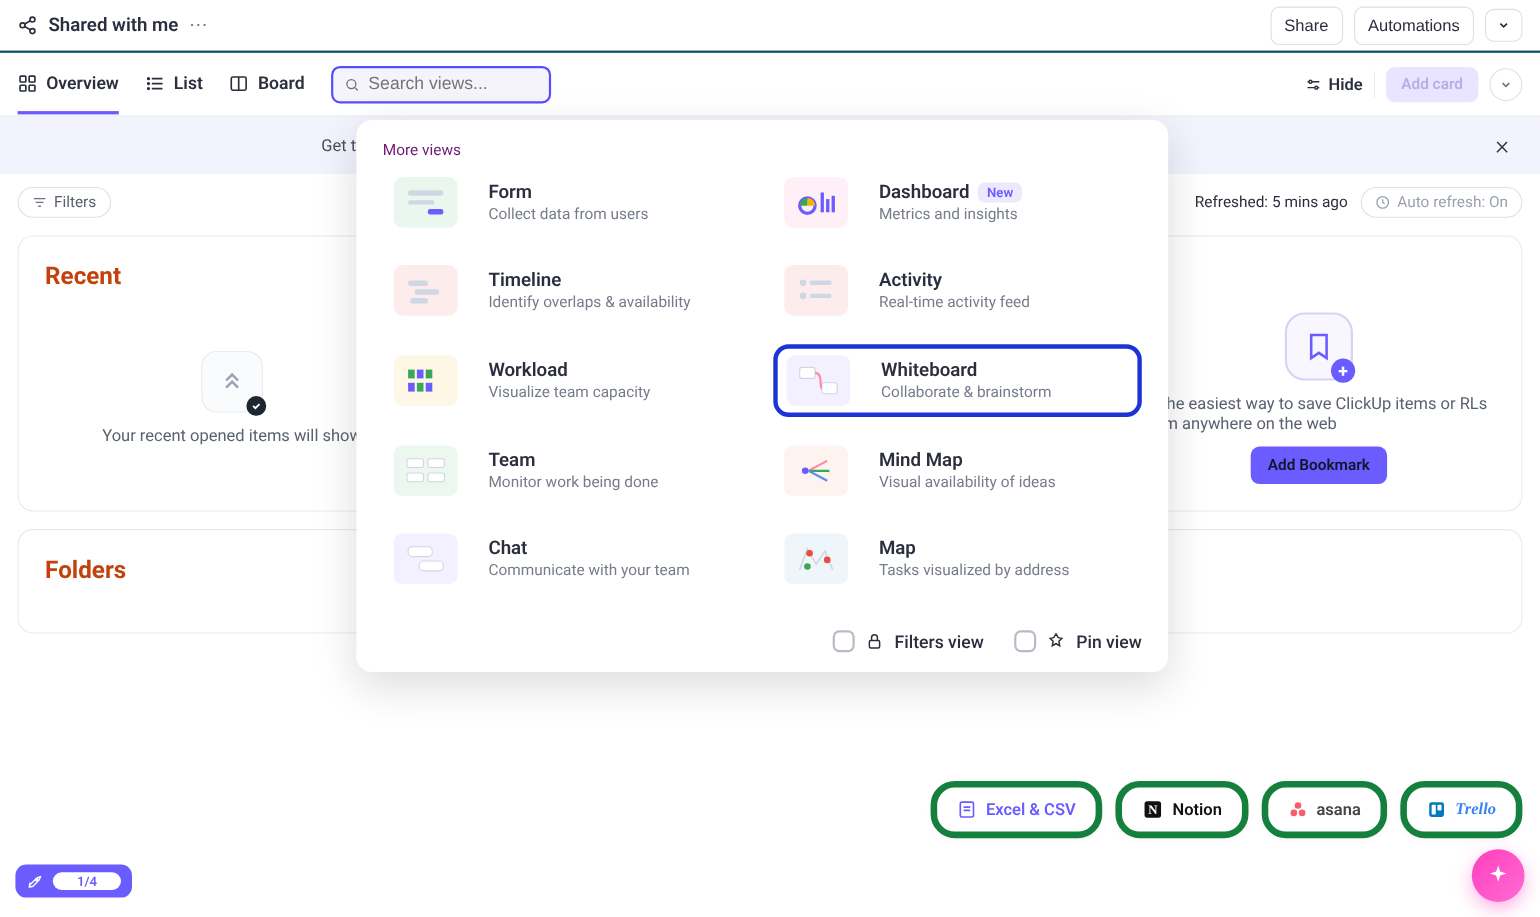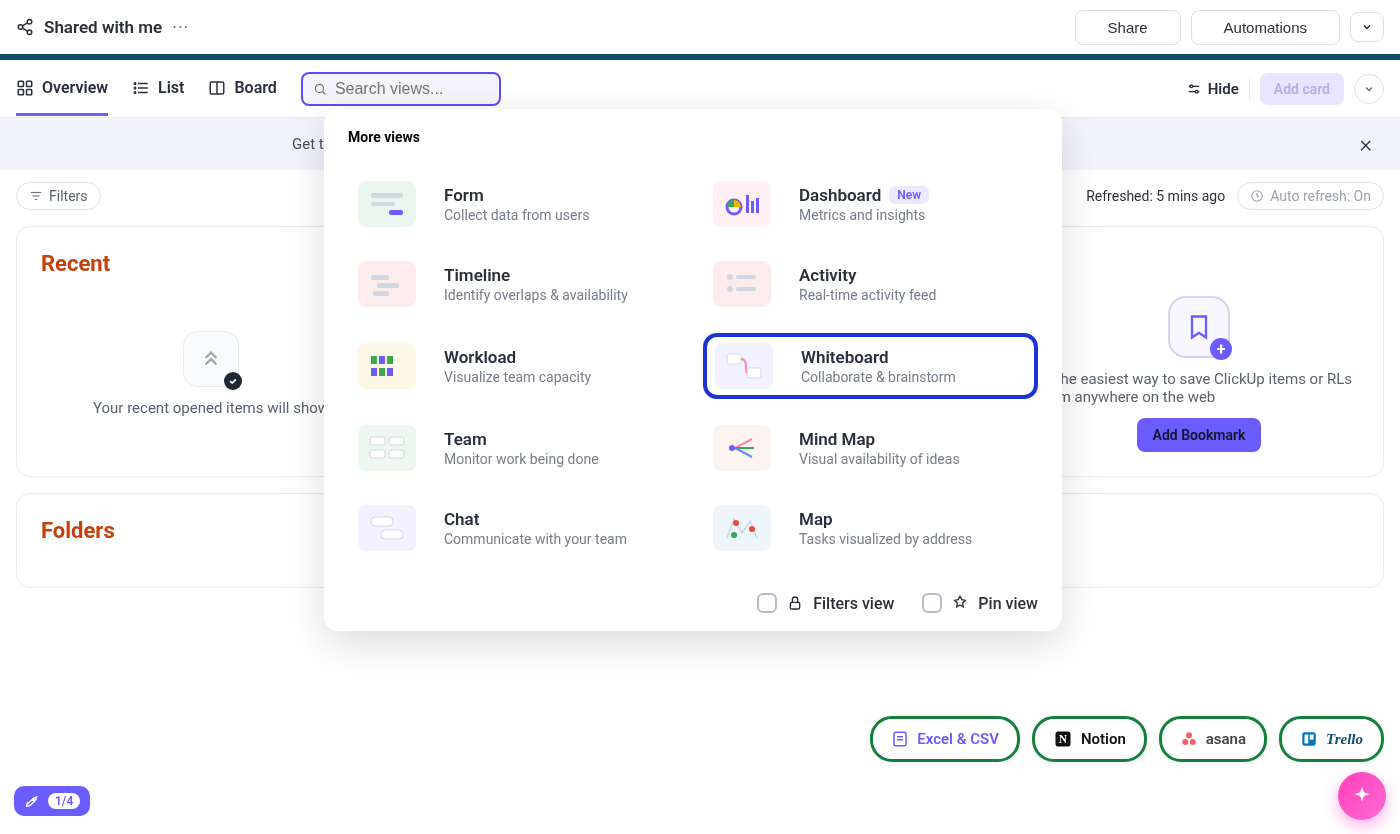--- a/index.html
+++ b/index.html
@@ -1,25 +1,25 @@
 <!DOCTYPE html>
 <html><head>
 <meta charset="utf-8">
 <style>
   * { box-sizing: border-box; margin: 0; padding: 0; }
   body { font-family: -apple-system, BlinkMacSystemFont, "Segoe UI", Roboto, Helvetica, Arial, sans-serif; background: #fff; color: #1f2633; width: 1400px; height: 834px; overflow: hidden; position: relative; }
   
   
-  .topbar { display: flex; align-items: center; justify-content: space-between; height: 60px; padding: 0 16px; border-bottom: 6px solid #0c4a6e; }
+  .topbar { display: flex; align-items: center; justify-content: space-between; height: 48px; padding: 0 16px; border-bottom: 2px solid #0c4a6e; }
   .topbar-left { display: flex; align-items: center; gap: 10px; }
   .share-icon { width: 18px; height: 18px; display: flex; align-items: center; justify-content: center; }
   .title { font-size: 17px; font-weight: 600; color: #2b2e3d; }
   .dots { color: #6b7280; font-size: 18px; letter-spacing: 1px; cursor: pointer; }
   .topbar-right { display: flex; align-items: center; gap: 10px; }
-  .btn { border: 1px solid #dce0e6; background: #fff; border-radius: 8px; padding: 8px 32px; font-size: 15px; font-weight: 500; color: #2b2e3d; cursor: pointer; display: flex; align-items: center; gap: 6px; }
+  .btn { border: 1px solid #dce0e6; background: #fff; border-radius: 8px; padding: 8px 12px; font-size: 15px; font-weight: 500; color: #2b2e3d; cursor: pointer; display: flex; align-items: center; gap: 6px; }
   .btn.small-icon { padding: 8px 10px; }
   
   
   .tabsbar { display: flex; align-items: center; justify-content: space-between; height: 58px; padding: 0 16px; border-bottom: 1px solid #e8eaed; }
   .tabs-left { display: flex; align-items: center; gap: 24px; }
   .tab { display: flex; align-items: center; gap: 8px; font-size: 16px; font-weight: 600; color: #2b2e3d; cursor: pointer; padding: 16px 0; border-bottom: 3px solid transparent; margin-bottom: -1px; }
   .tab.active { border-bottom-color: #6b5cff; color: #2b2e3d; }
   .tab-icon { width: 18px; height: 18px; display: flex; align-items: center; justify-content: center; }
   .search-wrap { position: relative; display: flex; align-items: center; background: #f5f4fb; border: 2px solid #5b4bff; border-radius: 8px; padding: 6px 10px; gap: 8px; width: 200px; }
   .search-wrap input { border: none; background: transparent; outline: none; font-size: 16px; color: #2b2e3d; width: 100%; }
@@ -48,40 +48,40 @@
   .empty-col { flex: 1; display: flex; flex-direction: column; align-items: center; gap: 12px; text-align: center; }
   .empty-icon-box { width: 56px; height: 56px; border-radius: 14px; background: #fafbfc; border: 1px solid #e8eaed; display: flex; align-items: center; justify-content: center; position: relative; }
   .check-badge { width: 18px; height: 18px; border-radius: 50%; background: #1f2633; position: absolute; bottom: -4px; right: -4px; display: flex; align-items: center; justify-content: center; color: #fff; }
   .empty-text { color: #5a6170; font-size: 15px; }
   .bookmark-hero { width: 62px; height: 62px; border: 2px solid #d6d3f5; border-radius: 18px; background: #f8f7ff; display: flex; align-items: center; justify-content: center; position: relative; }
   .plus-badge { width: 22px; height: 22px; border-radius: 50%; background: #6b5cff; position: absolute; bottom: -4px; right: -4px; display: flex; align-items: center; justify-content: center; color: #fff; font-weight: 700; }
   .add-bookmark-btn { background: #6b5cff; color: #0f172a; border-radius: 8px; padding: 9px 16px; font-size: 14px; font-weight: 600; cursor: pointer; }
   
   
   .dropdown-panel { position: absolute; top: 109px; left: 324px; width: 738px; background: #fff; border-radius: 14px; box-shadow: 0 12px 40px rgba(0,0,0,0.14); padding: 20px 24px 18px; z-index: 50; }
-  .dropdown-heading { font-size: 14px; color: #000000; margin-bottom: 28px; font-weight: 700; }
+  .dropdown-heading { font-size: 14px; color: #701a75; margin-bottom: 8px; font-weight: 400; }
   .views-grid { display: grid; grid-template-columns: 1fr 1fr; gap: 18px 20px; }
   .view-item { display: flex; align-items: center; gap: 28px; cursor: pointer; padding: 8px 10px; border-radius: 12px; }
   .view-item.highlighted { border: 4px solid #1c34d6; border-radius: 14px; padding: 6px 8px; }
   .view-thumb { width: 58px; height: 46px; border-radius: 8px; display: flex; align-items: center; justify-content: center; flex-shrink: 0; }
   .view-texts { display: flex; flex-direction: column; gap: 2px; }
   .view-title { font-size: 17px; font-weight: 600; color: #2b2e3d; display: flex; align-items: center; gap: 8px; }
   .badge-new { background: #ece9ff; color: #6b5cff; font-size: 12px; font-weight: 600; padding: 2px 8px; border-radius: 6px; }
   .view-desc { font-size: 14px; color: #767c8a; }
   .dropdown-footer { display: flex; align-items: center; justify-content: flex-end; gap: 28px; margin-top: 20px; padding-top: 14px; }
   .footer-opt { display: flex; align-items: center; gap: 10px; font-size: 16px; color: #2b2e3d; font-weight: 500; }
   .checkbox { width: 20px; height: 20px; border: 2px solid #b6bbc5; border-radius: 6px; }
   
   
   .integration-strip { position: absolute; bottom: 72px; right: 16px; display: flex; gap: 12px; }
-  .int-chip { border: 3px solid #15803d; border-radius: 22px; padding: 10px 18px; display: flex; align-items: center; gap: 8px; font-size: 15px; font-weight: 600; background: #fff; cursor: pointer; box-shadow: 0 2px 6px rgba(0,0,0,0.04); }
+  .int-chip { border: 6px solid #15803d; border-radius: 22px; padding: 10px 18px; display: flex; align-items: center; gap: 8px; font-size: 15px; font-weight: 600; background: #fff; cursor: pointer; box-shadow: 0 2px 6px rgba(0,0,0,0.04); }
   
   
   .onboard-pill { position: absolute; bottom: 18px; left: 14px; background: #6b5cff; color: #fff; border-radius: 10px; padding: 7px 10px; display: flex; align-items: center; gap: 8px; font-size: 13px; font-weight: 600; }
-  .pill-count { background: #fff; color: #6b5cff; border-radius: 10px; padding: 1px 7px; font-size: 12px; }
+  .pill-count { background: #fff; color: #6b5cff; border-radius: 10px; padding: 1px 22px; font-size: 12px; }
   
   
   .fab { position: absolute; bottom: 14px; right: 14px; width: 48px; height: 48px; border-radius: 50%; background: linear-gradient(135deg, #ff3fbf, #ff6bd2); display: flex; align-items: center; justify-content: center; color: #fff; cursor: pointer; box-shadow: 0 6px 16px rgba(255,63,191,0.4); }
   
   svg { display: block; }
 </style>
 </head>
 <body>
 
 <div class="topbar">
@@ -444,21 +444,21 @@
     <span>Notion</span>
   </div>
   <div class="int-chip" style="color:#444;">
     <svg width="18" height="18" viewBox="0 0 24 24">
         <circle cx="12" cy="7" r="4" fill="#f95d6a"></circle>
         <circle cx="7" cy="16" r="4" fill="#f95d6a"></circle>
         <circle cx="17" cy="16" r="4" fill="#f95d6a"></circle>
       </svg>
     <span>asana</span>
   </div>
-  <div class="int-chip" style="color:#0c4a6e;font-style:italic;font-family:cursive;">
+  <div class="int-chip" style="color:#3b82f6;font-style:italic;font-family:cursive;">
     <svg width="18" height="18" viewBox="0 0 24 24">
         <rect x="3" y="3" width="18" height="18" rx="3" fill="#0079bf"></rect>
         <rect x="6" y="6" width="5" height="12" rx="1" fill="#fff"></rect>
         <rect x="13" y="6" width="5" height="7" rx="1" fill="#fff"></rect>
       </svg>
     <span>Trello</span>
   </div>
 </div>
 
 <div class="onboard-pill">

